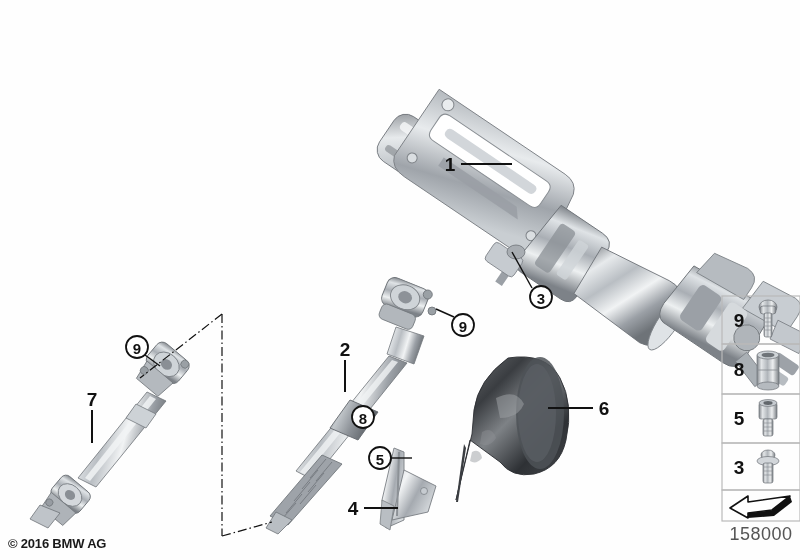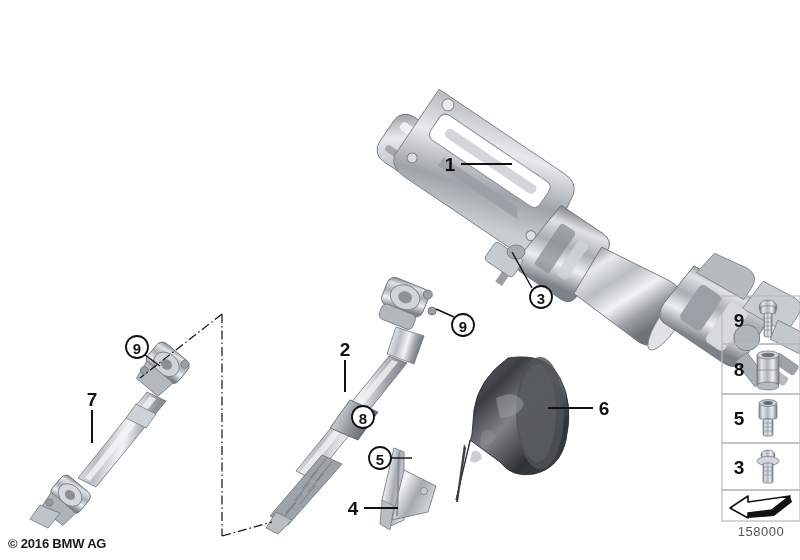--- a/index.html
+++ b/index.html
@@ -9,21 +9,21 @@
   svg.layer{position:absolute;left:0;top:0;width:800px;height:560px;}
   .callout-txt{font-family:"Liberation Sans",sans-serif;font-weight:bold;
                font-size:15px;fill:#111;text-anchor:middle;dominant-baseline:central;}
   .plain-txt{font-family:"Liberation Sans",sans-serif;font-weight:bold;
              font-size:19px;fill:#111;text-anchor:middle;dominant-baseline:central;}
   .legend-num{font-family:"Liberation Sans",sans-serif;font-weight:bold;
               font-size:19px;fill:#111;text-anchor:middle;dominant-baseline:central;}
   .copy-txt{position:absolute;left:8px;top:536px;font-size:13px;font-weight:bold;
             color:#1a1a1a;letter-spacing:-0.2px;white-space:nowrap;}
   .partnum{position:absolute;left:722px;top:524px;width:78px;text-align:center;
-           font-size:13px;color:#555;letter-spacing:0.5px;}
+           font-size:18px;color:#555;letter-spacing:0.5px;}
   .lead{stroke:#111;stroke-width:2;fill:none;}
   .lead-thin{stroke:#111;stroke-width:1.4;fill:none;}
   .axis{stroke:#111;stroke-width:1.2;fill:none;stroke-dasharray:9 3 1.5 3;}
   .cbub{fill:#ffffff;stroke:#111;stroke-width:1.8;}
   .lbox{fill:none;stroke:#b9b9b9;stroke-width:1.2;}
 </style>
 </head>
 <body>
 
 <div id="stage">

